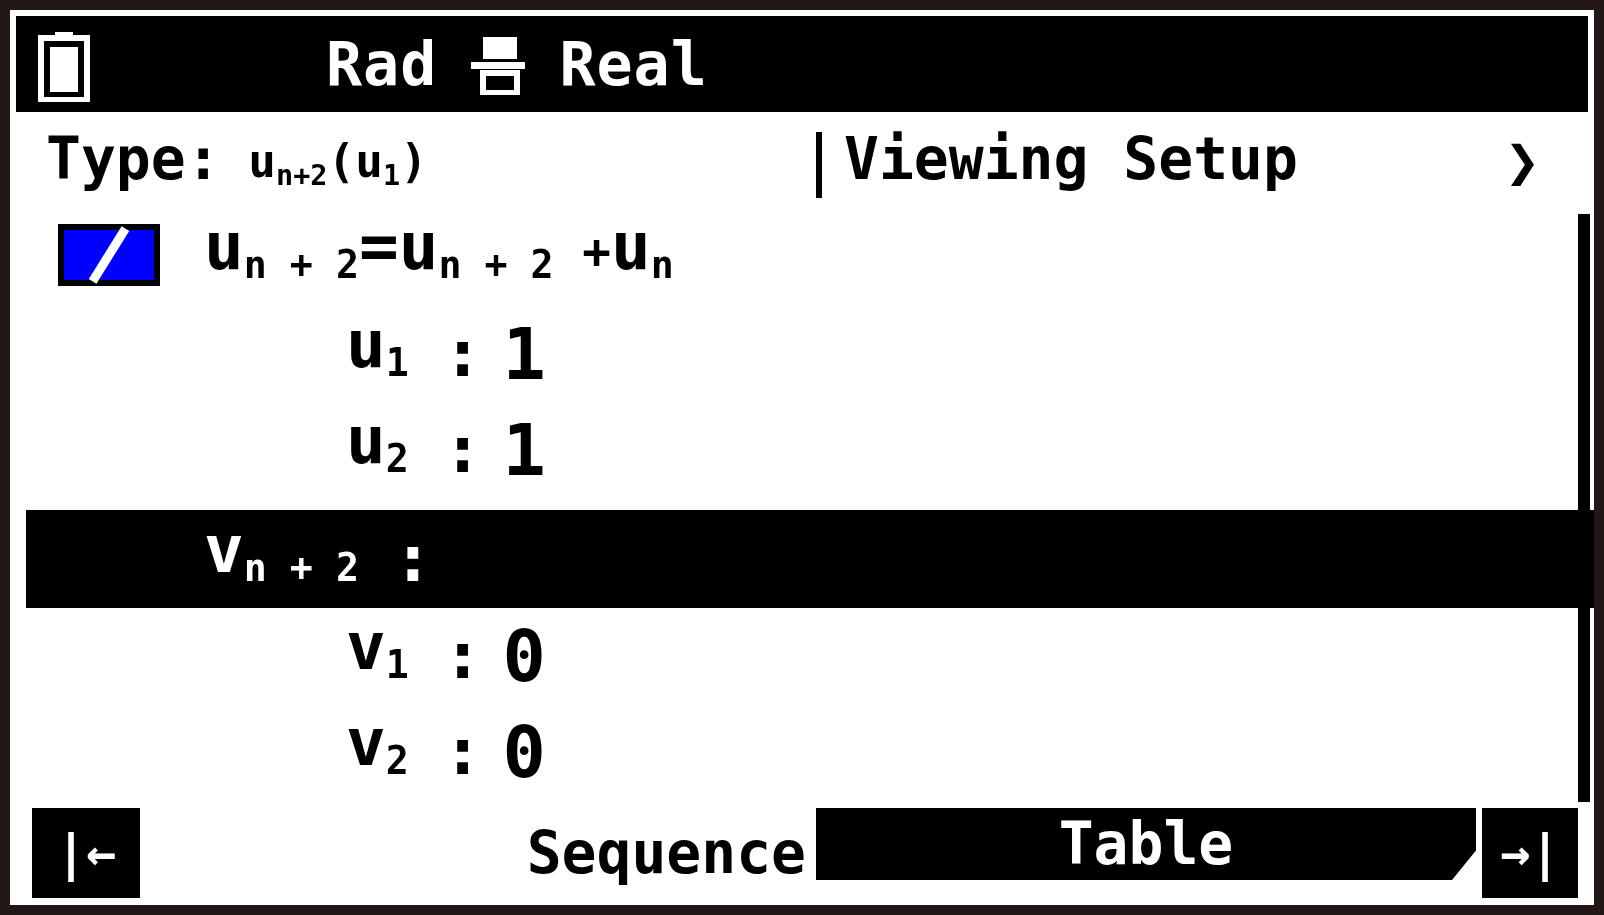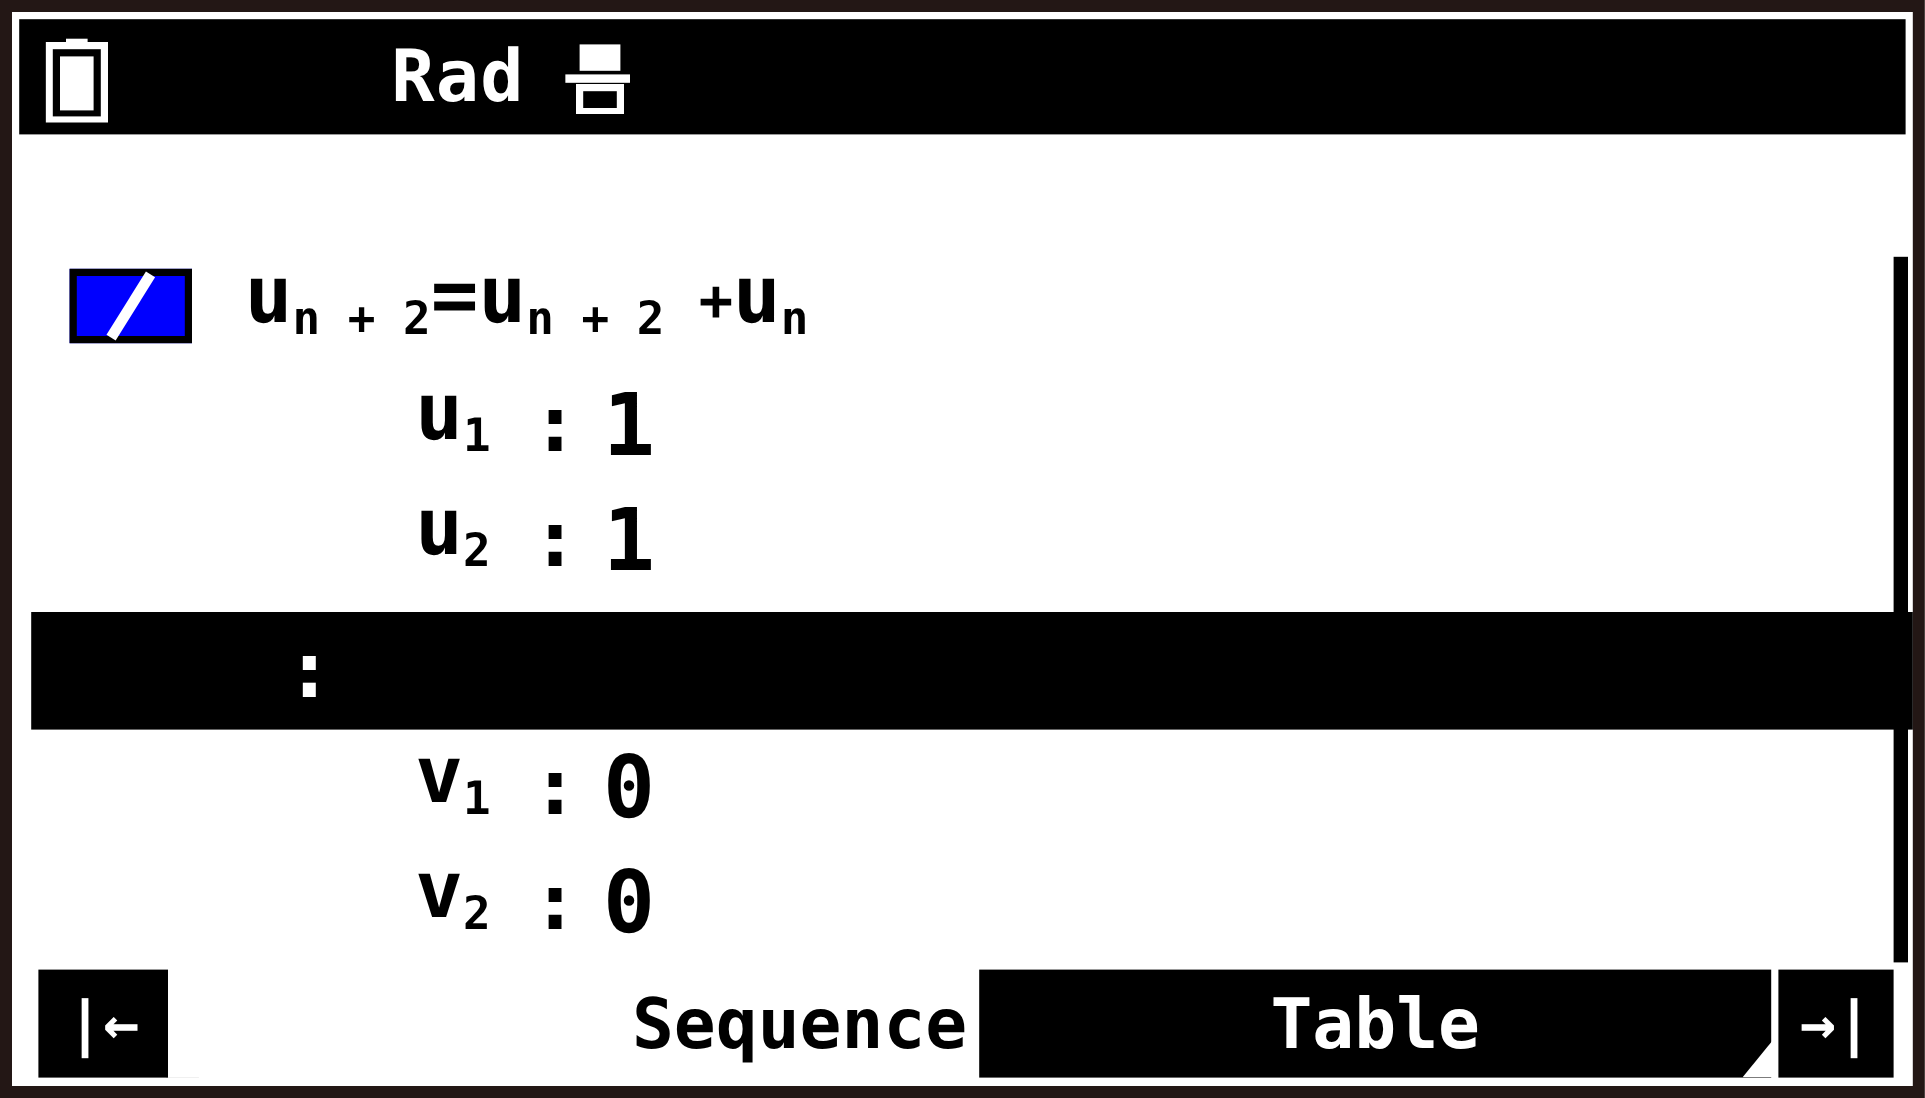--- a/index.html
+++ b/index.html
@@ -233,21 +233,21 @@
     position: absolute;
     left: 124px; top: 8px;
     width: 666px; height: 90px;
     background: #ffffff;
     color: #000000;
     display: flex; align-items: center; justify-content: flex-end;
   }
   #tab-table {
     position: absolute;
     left: 800px; top: 8px;
-    width: 660px; height: 90px;
+    width: 660px; height: 72px;
     background: #000000;
     color: #ffffff;
     display: flex; align-items: center; justify-content: center;
   }
   #tab-table::after {
     content: "";
     position: absolute;
     right: -2px; bottom: 0;
     width: 26px; height: 32px;
     background: #ffffff;
@@ -281,23 +281,32 @@
         <rect x="3" y="6" width="46" height="62" fill="none" stroke="#fff" stroke-width="6"></rect>
         <rect x="12" y="15" width="28" height="45" fill="#fff"></rect>
       </svg>
       <div id="status-center">
         <span class="status-text">Rad</span>
         <svg id="mathdisp-icon" viewBox="0 0 54 62">
           <rect x="12" y="4" width="34" height="22" fill="#fff"></rect>
           <rect x="0" y="29" width="54" height="7" fill="#fff"></rect>
           <rect x="12" y="40" width="34" height="20" fill="none" stroke="#fff" stroke-width="6"></rect>
         </svg>
+        <span class="status-text">Real</span>
       </div>
     </div>
 
+    <div id="header-row">
+      <div id="type-label">
+        <span>Type:</span><span id="type-value">&nbsp;<span>u</span><span class="sub">n+2</span>(<span>u</span><span class="sub">1</span>)</span>
+      </div>
+      <div id="header-divider"></div>
+      <div id="viewing-setup-label">Viewing Setup</div>
+      <div id="viewing-setup-chevron">❯</div>
+    </div>
 
     <div id="list-body">
 
       <div class="row" id="row-formula">
         <div id="checkbox-u">
           <span class="slash"></span>
         </div>
         <div class="expr"><span>u</span><span class="sub">n + 2</span><span>=</span><span>u</span><span class="sub">n + 2</span><span class="plusop">&nbsp;<span>+</span></span><span>u</span><span class="sub">n</span></div>
       </div>
 
@@ -307,20 +316,21 @@
         <span class="val">1</span>
       </div>
 
       <div class="row" id="row-u2">
         <span class="expr"><span>u</span><span class="sub">2</span></span>
         <span class="colon">:</span>
         <span class="val">1</span>
       </div>
 
       <div class="row selected" id="row-vn2">
+        <span class="expr"><span>v</span><span class="sub">n + 2</span></span>
         <span class="colon">:</span>
         <span class="val"></span>
 
       </div>
 
       <div class="row" id="row-v1">
         <span class="expr"><span>v</span><span class="sub">1</span></span>
         <span class="colon">:</span>
         <span class="val">0</span>
       </div>

